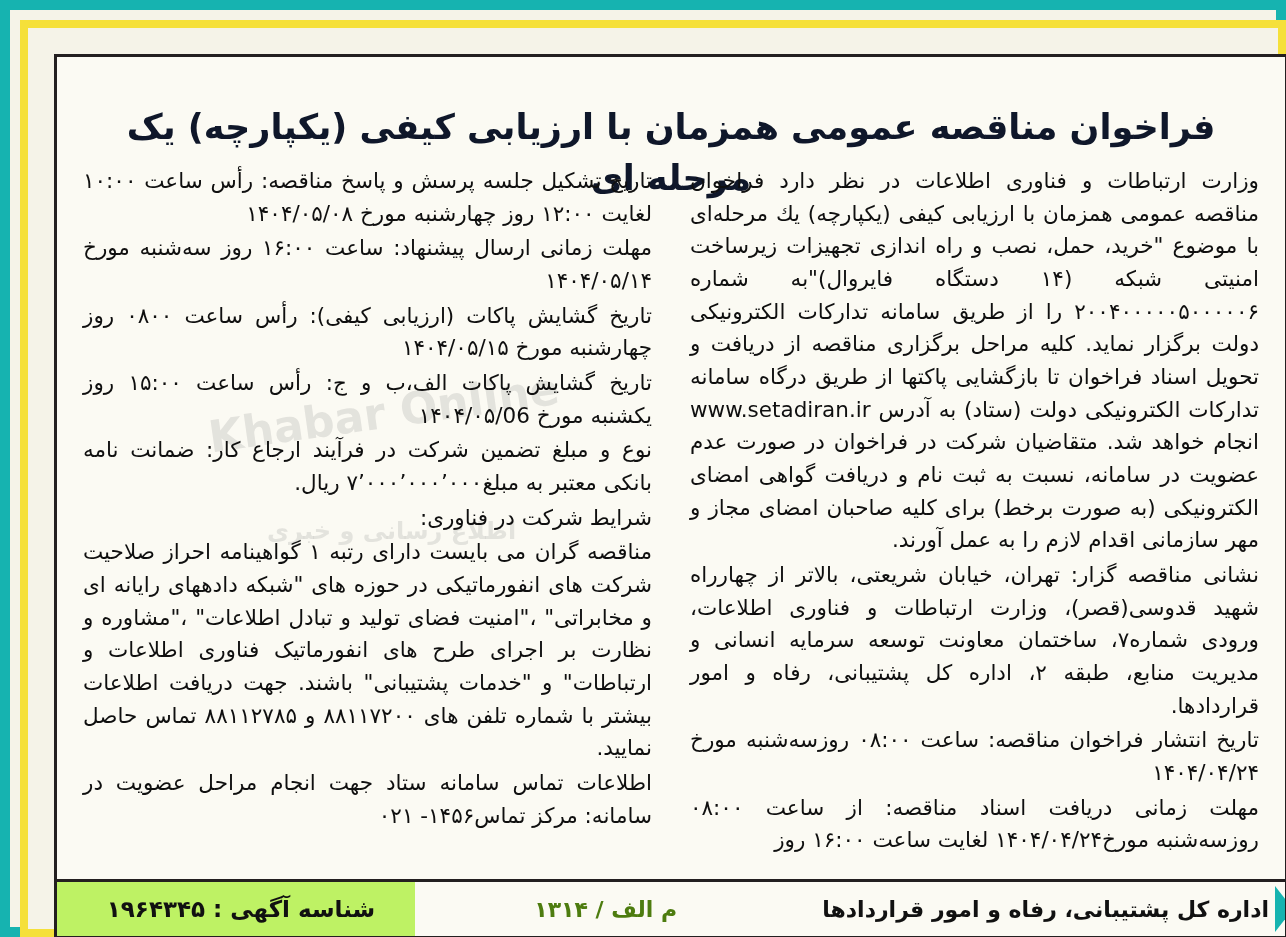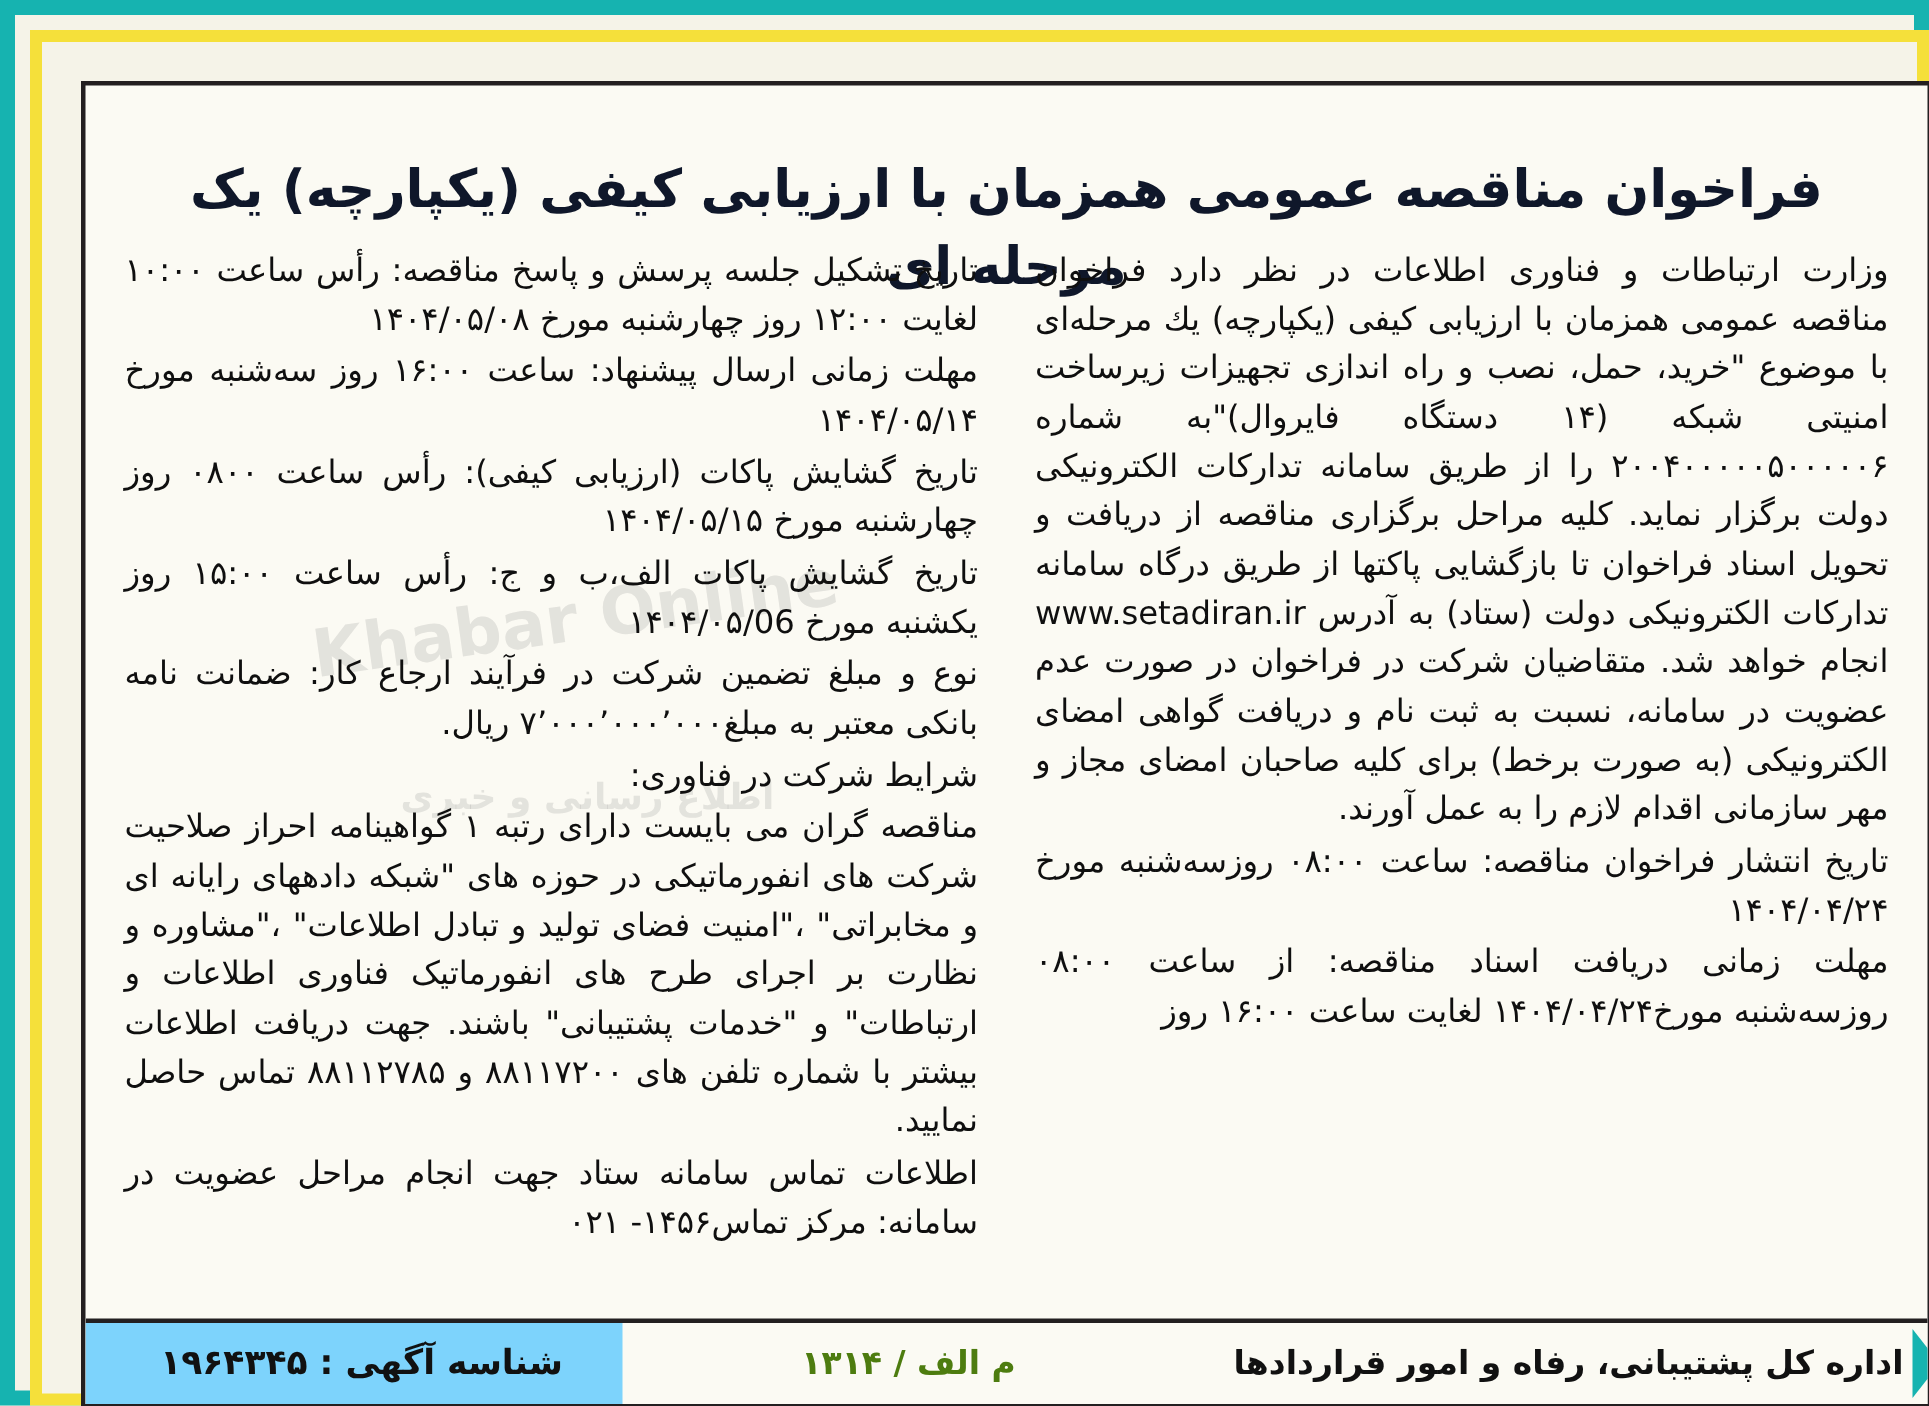--- a/index.html
+++ b/index.html
@@ -111,21 +111,21 @@
     width: 1234px;
     height: 54px;
     background: #fbfaf3;
     border-top: 3px solid #231f20;
     display: flex;
     flex-direction: row-reverse;
     align-items: stretch;
     direction: rtl;
   }
   #footer-badge {
-    background: #7dd3fc;
+    background: #bef264;
     color: #111;
     font-weight: bold;
     font-size: 23px;
     display: flex;
     align-items: center;
     justify-content: center;
     padding: 0 24px 0 34px;
     position: relative;
     min-width: 300px;
   }
@@ -179,20 +179,21 @@
         <text x="10" y="120" font-size="46" fill="rgba(200,40,40,0.28)" font-family="DejaVu Sans" transform="rotate(-12 10 120)">خوا</text>
         <text x="0" y="215" font-size="30" fill="rgba(200,40,40,0.30)" font-family="DejaVu Sans">nan.com</text>
       </svg>
 
       <h1 id="headline">فراخوان مناقصه عمومی همزمان با ارزیابی کیفی (یکپارچه) یک مرحله ای</h1>
 
       <div id="body-columns">
 
         <div class="col right-col">
           <p>وزارت ارتباطات و فناوری اطلاعات در نظر دارد فراخوان مناقصه عمومی همزمان با ارزیابی کیفی (یکپارچه) یك مرحله‌ای با موضوع "خرید، حمل، نصب و راه اندازی تجهیزات زیرساخت امنیتی شبکه (۱۴ دستگاه فایروال)"به شماره ۲۰۰۴۰۰۰۰۰۵۰۰۰۰۰۶ را از طریق سامانه تدارکات الکترونیکی دولت برگزار نماید. کلیه مراحل برگزاری مناقصه از دریافت و تحویل اسناد فراخوان تا بازگشایی پاکتها از طریق درگاه سامانه تدارکات الکترونیکی دولت (ستاد) به آدرس www.setadiran.ir  انجام خواهد شد. متقاضیان شرکت در فراخوان در صورت عدم عضویت در سامانه، نسبت به ثبت نام و دریافت گواهی امضای الکترونیکی (به صورت برخط) برای کلیه صاحبان امضای مجاز و مهر سازمانی اقدام لازم را به عمل آورند.</p>
+          <p>نشانی مناقصه گزار: تهران، خیابان شریعتی، بالاتر از چهارراه شهید قدوسی(قصر)، وزارت ارتباطات و فناوری اطلاعات، ورودی شماره۷، ساختمان معاونت توسعه سرمایه انسانی و مدیریت منابع، طبقه ۲، اداره کل پشتیبانی، رفاه و امور قراردادها.</p>
           <p>تاریخ انتشار فراخوان مناقصه: ساعت ۰۸:۰۰ روزسه‌شنبه مورخ ۱۴۰۴/۰۴/۲۴</p>
           <p>مهلت زمانی دریافت اسناد مناقصه: از ساعت ۰۸:۰۰ روزسه‌شنبه مورخ۱۴۰۴/۰۴/۲۴ لغایت ساعت ۱۶:۰۰ روز</p>
         </div>
 
         <div class="col left-col">
           <p>تاریخ تشکیل جلسه پرسش و پاسخ مناقصه: رأس ساعت ۱۰:۰۰ لغایت ۱۲:۰۰ روز چهارشنبه مورخ ۱۴۰۴/۰۵/۰۸</p>
           <p>مهلت زمانی ارسال پیشنهاد: ساعت ۱۶:۰۰ روز سه‌شنبه مورخ ۱۴۰۴/۰۵/۱۴</p>
           <p>تاریخ گشایش پاکات (ارزیابی کیفی): رأس ساعت ۰۸۰۰ روز چهارشنبه مورخ ۱۴۰۴/۰۵/۱۵</p>
           <p>تاریخ گشایش پاکات الف،ب و ج: رأس ساعت ۱۵:۰۰ روز یکشنبه مورخ ۱۴۰۴/۰۵/06</p>
           <p>نوع و مبلغ تضمین شرکت در فرآیند ارجاع کار: ضمانت نامه بانکی معتبر به مبلغ۷٬۰۰۰٬۰۰۰٬۰۰۰ ریال.</p>

